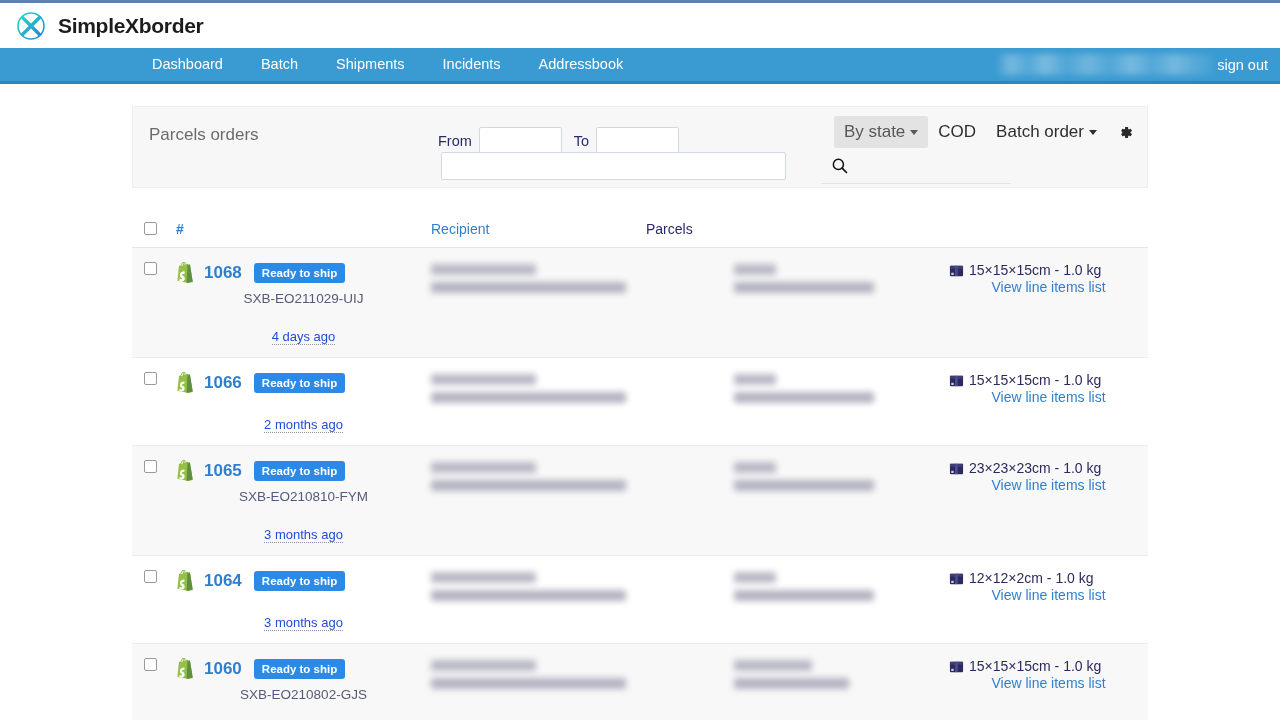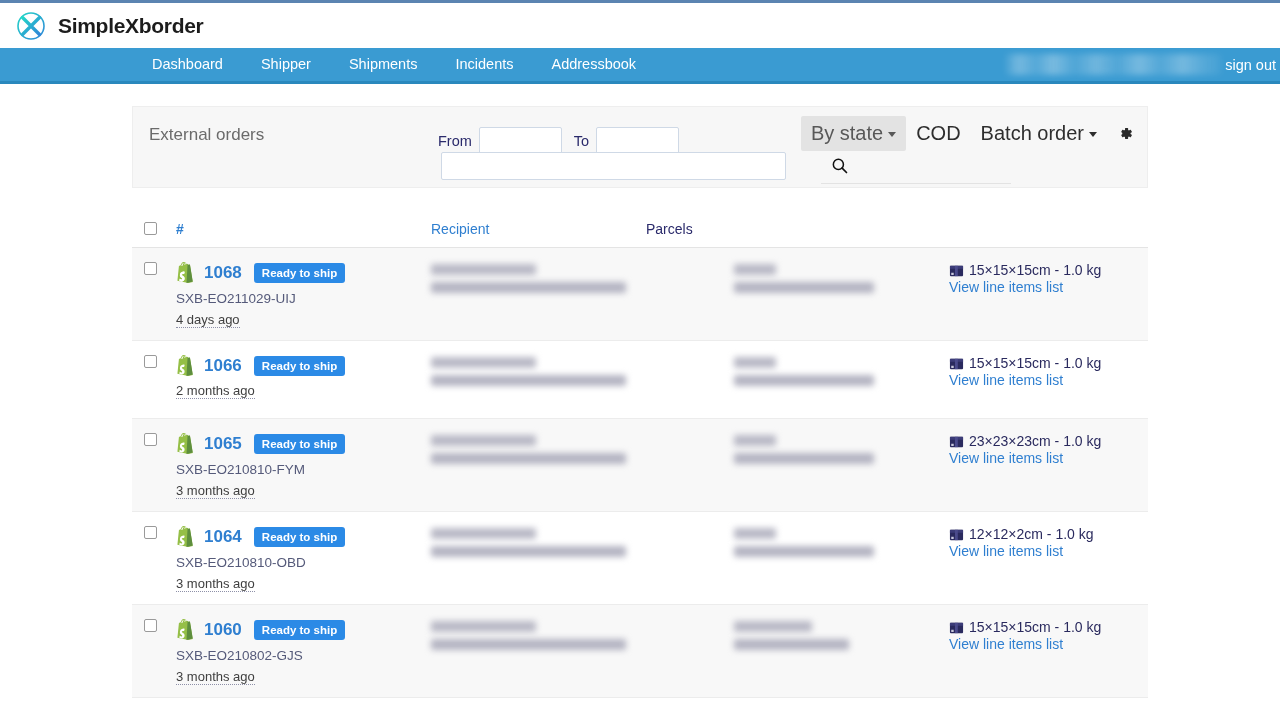--- a/index.html
+++ b/index.html
@@ -47,21 +47,21 @@
   .nav-items { display: flex; align-items: flex-start; margin-left: 133px; }
   .nav-item {
     color: #ffffff;
     font-size: 14.5px;
     padding: 0 19px;
     line-height: 33px;
     cursor: pointer;
     white-space: nowrap;
   }
   .nav-right {
-    position: absolute; right: 4px; top: 0;
+    position: absolute; right: 12px; top: 0;
     height: 33px;
     display: flex; align-items: center;
   }
   .user-name-redacted {
     width: 215px; height: 21px;
     background: linear-gradient(90deg,
       rgba(255,255,255,.07) 0%,
       rgba(255,255,255,.30) 6%,
       rgba(255,255,255,.13) 14%,
       rgba(255,255,255,.33) 22%,
@@ -130,21 +130,21 @@
   }
   .search-underline {
     position: absolute; left: 688px; top: 76px;
     width: 190px; height: 1px; background: #e3e3e3;
   }
   .panel-actions {
     position: absolute; right: 12px; top: 9px;
     display: flex; align-items: center;
   }
   .pa-btn {
-    font-size: 20px; color: #2e2e2e;
+    font-size: 17px; color: #2e2e2e;
     padding: 6px 10px;
     cursor: pointer;
     white-space: nowrap;
   }
   .pa-btn.active { background: #e3e3e3; color:#585858; border-radius:2px; }
   .caret {
     display:inline-block; margin-left:5px;
     border-left:4px solid transparent;
     border-right:4px solid transparent;
     border-top:5px solid currentColor;
@@ -179,40 +179,41 @@
     border: 1px solid #9a9a9a;
     border-radius: 2px; background: #fff;
     cursor: pointer; display:block;
   }
 
   .ot-row {
     display: flex; align-items: flex-start;
     min-height: 78px;
     padding: 14px 0 12px 12px;
     border-bottom: 1px solid #ececec;
+    text-align: center;
   }
   .ot-row.alt { background: #f8f8f8; }
 
   .num-line { display: flex; align-items: center; }
   .shop-icon { width: 20px; height: 22px; flex:0 0 20px; margin-right: 8px; }
   .ordnum {
     font-size: 17px; font-weight: bold; color: #2f7fd0;
     cursor: pointer; margin-right: 12px;
   }
   .badge {
     background: #2b8ae6; color: #fff;
     font-size: 11.5px; font-weight: bold;
     padding: 4px 8px; border-radius: 3px;
     white-space: nowrap; cursor: pointer;
   }
   .ref {
     margin-top: 7px; font-size: 13.5px; color: #555a7a;
   }
   .ago {
-    margin-top: 6px; font-size: 13px; color: #404040;
+    margin-top: 23px; font-size: 13px; color: #1d4ed8;
     border-bottom: 1px dotted #8e90a8;
     display: inline-block; cursor: help;
   }
 
   
   .redact-wrap { padding-top: 2px; }
   .redact {
     filter: blur(3.2px);
     border-radius: 2px;
     margin-bottom: 7px;
@@ -249,35 +250,35 @@
         <circle cx="15" cy="15" r="13" fill="none" stroke="url(#lg)" stroke-width="1.6"></circle>
         <path d="M6.5 6.5 L23.5 23.5 M23.5 6.5 L6.5 23.5" stroke="url(#lg)" stroke-width="3.4" stroke-linecap="round"></path>
       </svg>
     </span>
     <span class="brand-name">SimpleXborder</span>
   </div>
 
   <div class="navbar">
     <div class="nav-items">
       <span class="nav-item">Dashboard</span>
-      <span class="nav-item">Shipper</span>
+      <span class="nav-item">Batch</span>
       <span class="nav-item">Shipments</span>
       <span class="nav-item">Incidents</span>
       <span class="nav-item">Addressbook</span>
     </div>
     <div class="nav-right">
       <span class="user-name-redacted"></span>
       <span class="sign-out">sign out</span>
     </div>
   </div>
 
   <div class="content">
 
     <div class="filter-panel">
-      <span class="panel-title">External orders</span>
+      <span class="panel-title">Parcels orders</span>
 
       <div class="daterange">
         <span class="dr-label">From</span>
         <input class="dr-input" type="text" placeholder="" style="">
         <span class="dr-gap"></span>
         <span class="dr-label">To</span>
         <input class="dr-input" type="text" placeholder="" style="">
       </div>
 
       <div class="searchrow">
@@ -458,21 +459,20 @@
             <span class="shop-icon">
               <svg viewBox="0 0 20 22" width="20" height="22">
                 <path fill="#95bf47" d="M13.9 2.6c-.1 0-1.3.3-1.3.3s-.9-.9-1-1c-.1-.1-.3-.1-.4 0L10.5 2c-.4-1.2-1.1-1.8-1.9-1.8h-.1C8.2.1 8 0 7.7 0 5.9 0 5 2.2 4.7 3.3l-1.3.4c-.4.1-.4.2-.5.6L1.4 18.7 12.4 21l4.4-1.1S14 2.7 13.9 2.6zM9.7 2.3l-1.6.5c.3-1.2.9-1.8 1.4-2 .2.4.2 1 .2 1.5zM7.7 1c.1 0 .3 0 .4.1-.6.3-1.2 1-1.5 2.6l-1.3.4C5.6 2.8 6.4 1 7.7 1z"></path>
                 <path fill="#5e8e3e" d="M13.9 2.6c-.1 0-1.3.3-1.3.3s-.9-.9-1-1L10.5 21l6.3-1.6S14 2.7 13.9 2.6z"></path>
                 <path fill="#fff" d="M8.6 10.2l-.5 1.9s-.6-.3-1.3-.2c-1 .1-1 .7-1 .9.1 1 2.7 1.2 2.8 3.5.1 1.8-1 3-2.5 3.1-1.8.1-2.8-1-2.8-1l.4-1.6s1 .8 1.8.7c.5 0 .7-.5.7-.8-.1-1.3-2.2-1.2-2.3-3.3-.1-1.8 1-3.6 3.6-3.8 1-.1 1.1.6 1.1.6z"></path>
               </svg>
             </span>
             <span class="ordnum">1064</span>
             <span class="badge">Ready to ship</span>
           </div>
-          <div class="ref">SXB-EO210810-OBD</div>
           <div><span class="ago">3 months ago</span></div>
         </div>
         <div class="col-ship redact-wrap">
           <div class="redact l1" style="width:105px"></div>
           <div class="redact l2" style="width:195px"></div>
         </div>
         <div class="col-recip redact-wrap">
           <div class="redact l1" style="width:42px"></div>
           <div class="redact l2" style="width:140px"></div>
         </div>

